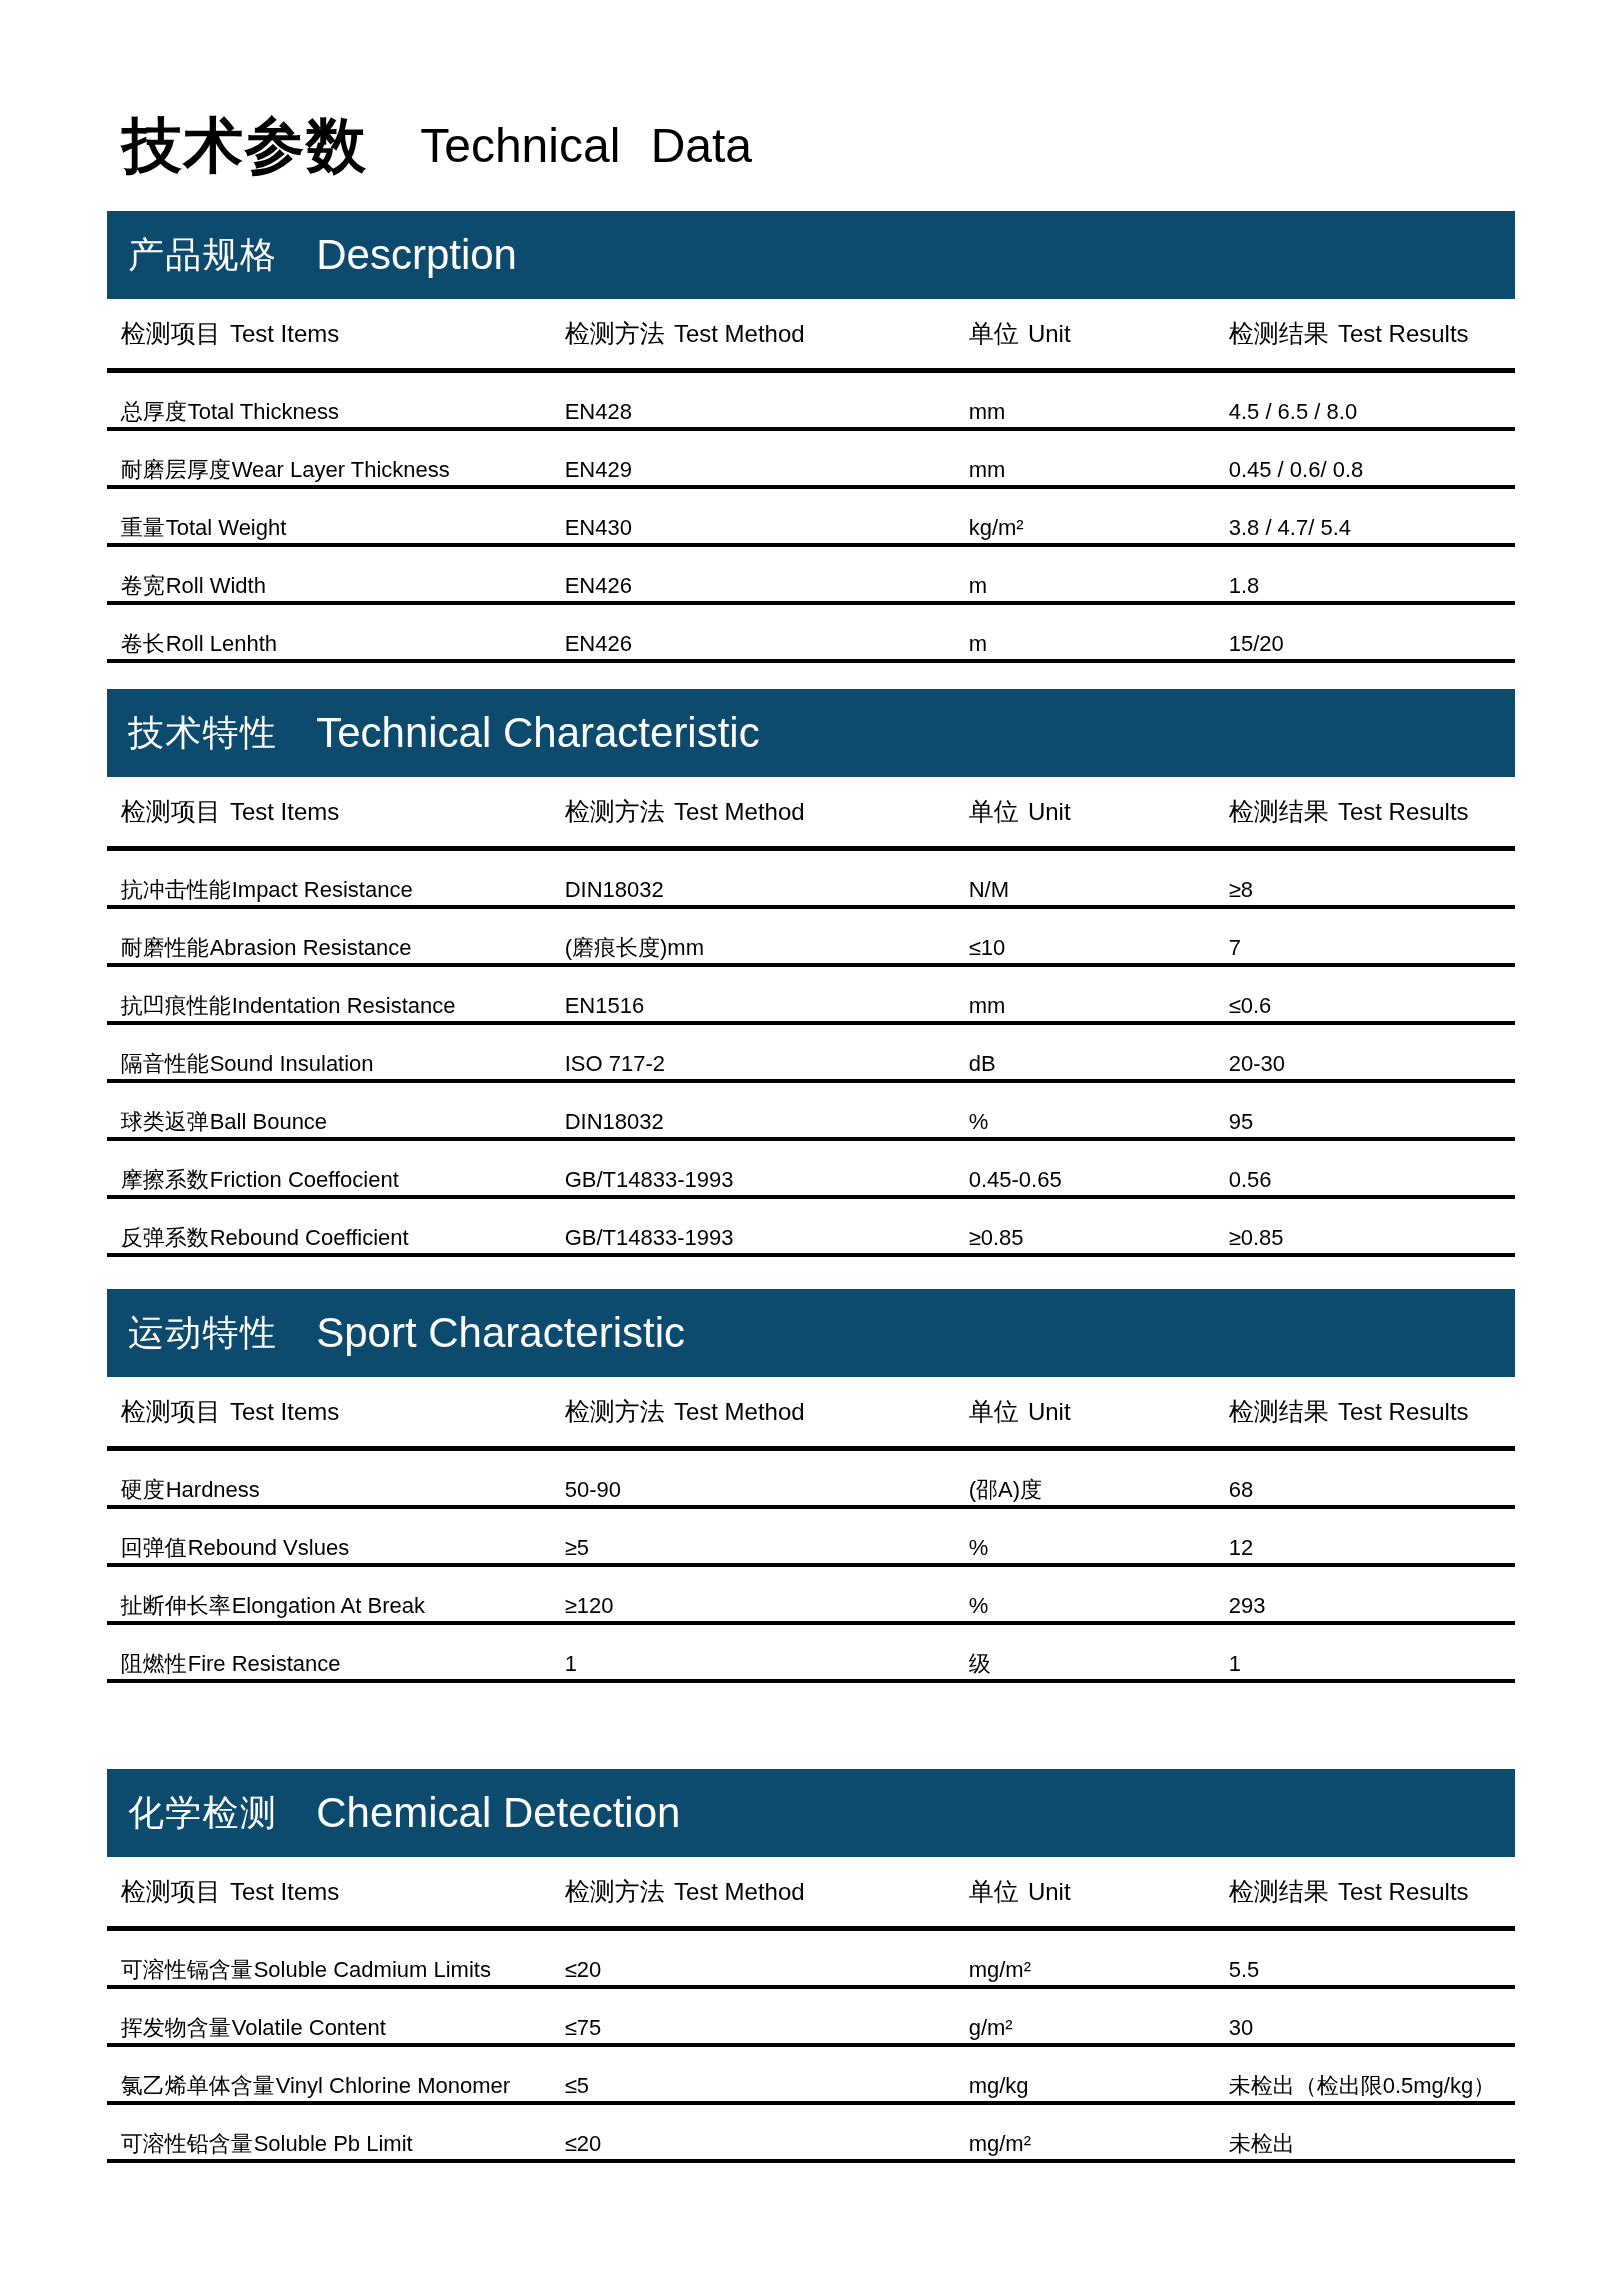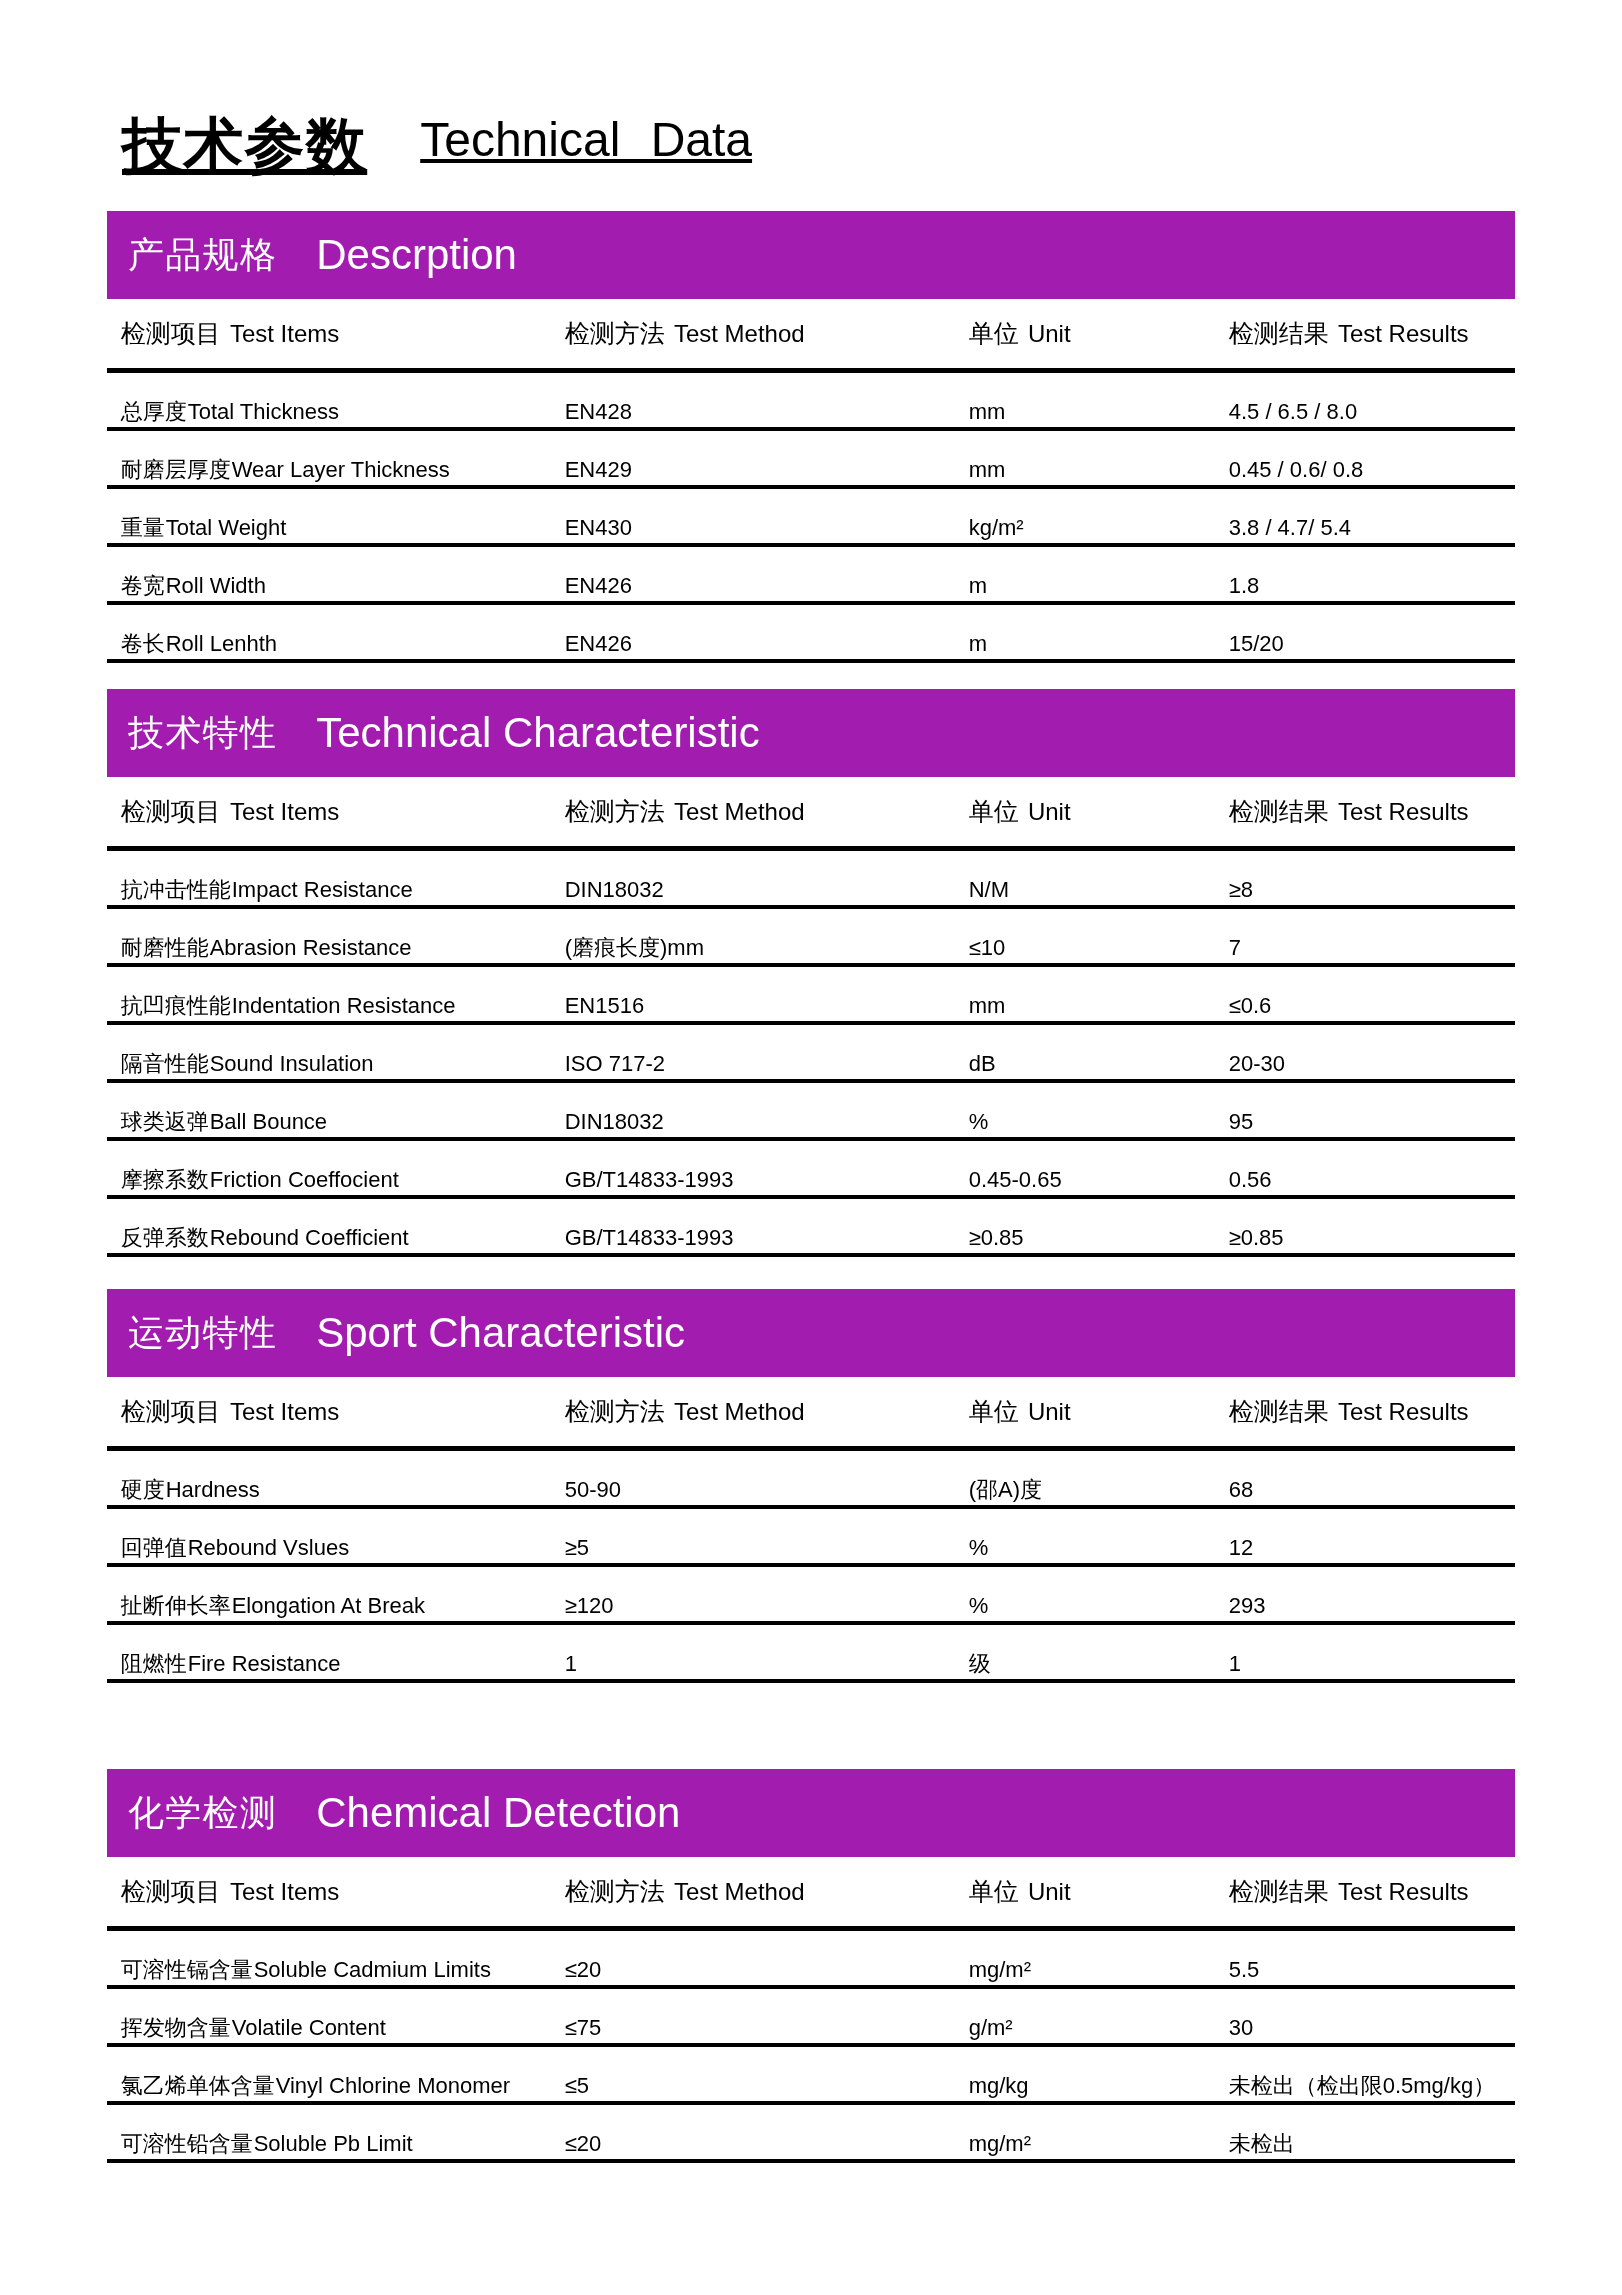--- a/index.html
+++ b/index.html
@@ -11,23 +11,22 @@
     font-family:"Liberation Sans","DejaVu Sans",sans-serif;
     color:#000000;
     overflow:hidden;
   }
   
   .title{
     position:absolute;
     left:122px;
     top:116px;
     display:flex;
-    align-items:flex-start;
+    align-items:center;
     white-space:nowrap;
-    text-decoration:underline;
   }
   .title-zh{
     font-size:60px;
     font-weight:900;
     letter-spacing:1.3px;
     line-height:1;
   }
   .title-en{
     font-size:48px;
     font-weight:500;
@@ -40,21 +39,21 @@
     position:absolute;
     left:107px;
     width:1408px;
   }
   #section-0{top:211px;}
   #section-1{top:689px;}
   #section-2{top:1289px;}
   #section-3{top:1769px;}
   .bar{
     height:88px;
-    background:#a21caf;
+    background:#0c4a6e;
     color:#ffffff;
     display:flex;
     align-items:center;
     padding-left:21px;
     box-sizing:border-box;
   }
   .bar-zh{
     font-size:36px;
     font-weight:500;
     letter-spacing:1.3px;

